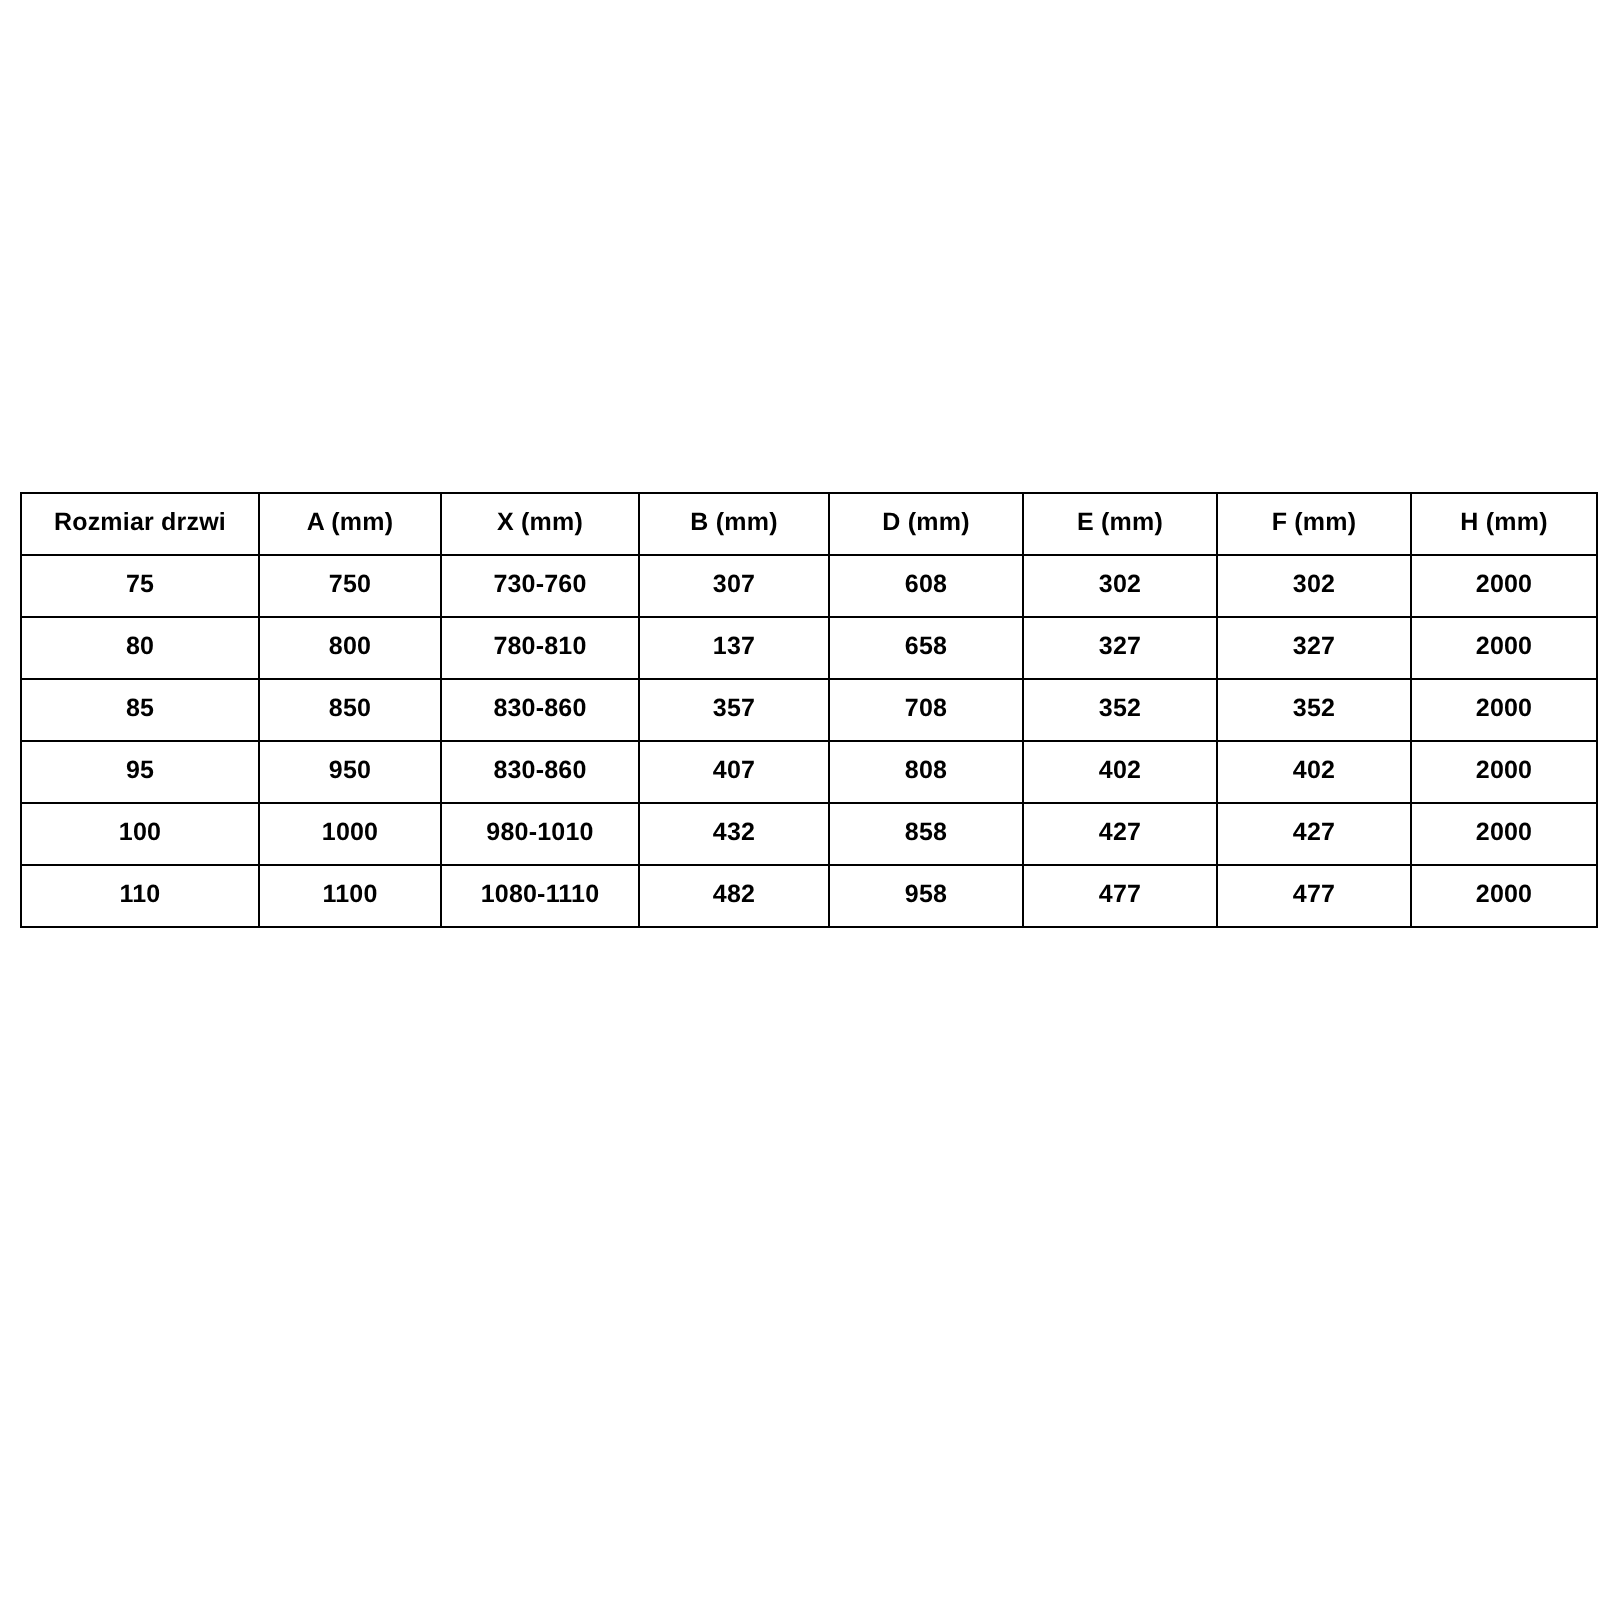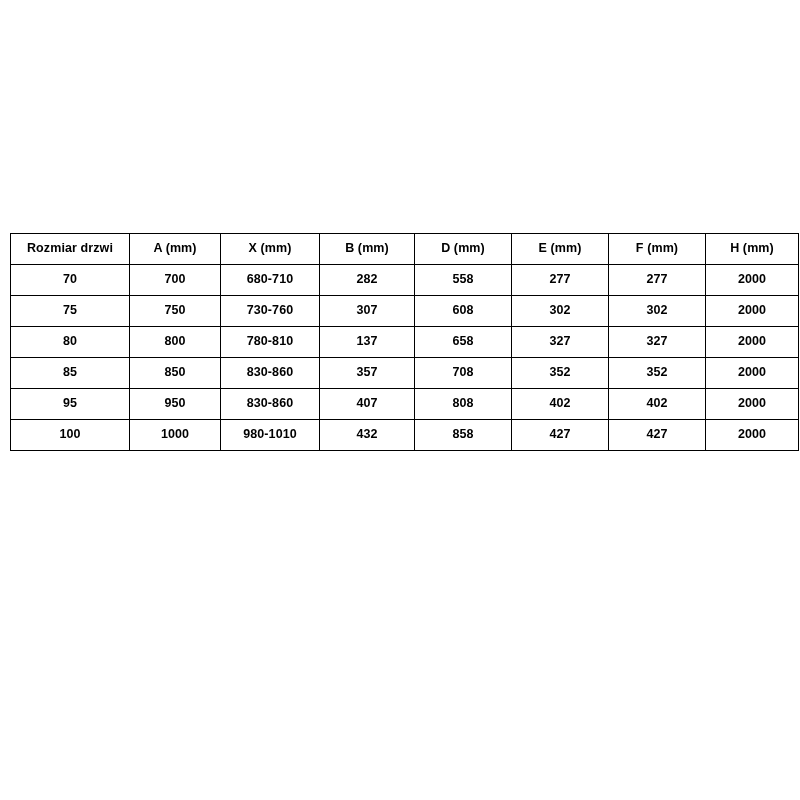--- a/index.html
+++ b/index.html
@@ -11,21 +11,21 @@
     width: 800px;
     height: 800px;
     font-family: "Liberation Sans", sans-serif;
     color: #000000;
     position: relative;
     overflow: hidden;
   }
   #table-wrap {
     position: absolute;
     left: 10px;
-    top: 233px;
+    top: 246px;
     width: 780px;
   }
   table.size-table {
     border-collapse: collapse;
     width: 780px;
     table-layout: fixed;
   }
   table.size-table th,
   table.size-table td {
     border: 1px solid #000000;
@@ -83,30 +83,20 @@
           <th>X (mm)</th>
           <th>B (mm)</th>
           <th>D (mm)</th>
           <th>E (mm)</th>
           <th>F (mm)</th>
           <th>H (mm)</th>
         </tr>
     </thead>
     <tbody id="body-rows">
         <tr>
-          <td>70</td>
-          <td>700</td>
-          <td>680-710</td>
-          <td>282</td>
-          <td>558</td>
-          <td>277</td>
-          <td>277</td>
-          <td>2000</td>
-        </tr>
-        <tr>
           <td>75</td>
           <td>750</td>
           <td>730-760</td>
           <td>307</td>
           <td>608</td>
           <td>302</td>
           <td>302</td>
           <td>2000</td>
         </tr>
         <tr>
@@ -142,15 +132,25 @@
         <tr>
           <td>100</td>
           <td>1000</td>
           <td>980-1010</td>
           <td>432</td>
           <td>858</td>
           <td>427</td>
           <td>427</td>
           <td>2000</td>
         </tr>
+        <tr>
+          <td>110</td>
+          <td>1100</td>
+          <td>1080-1110</td>
+          <td>482</td>
+          <td>958</td>
+          <td>477</td>
+          <td>477</td>
+          <td>2000</td>
+        </tr>
       </tbody>
   </table>
 </div>
 
 </body></html>

